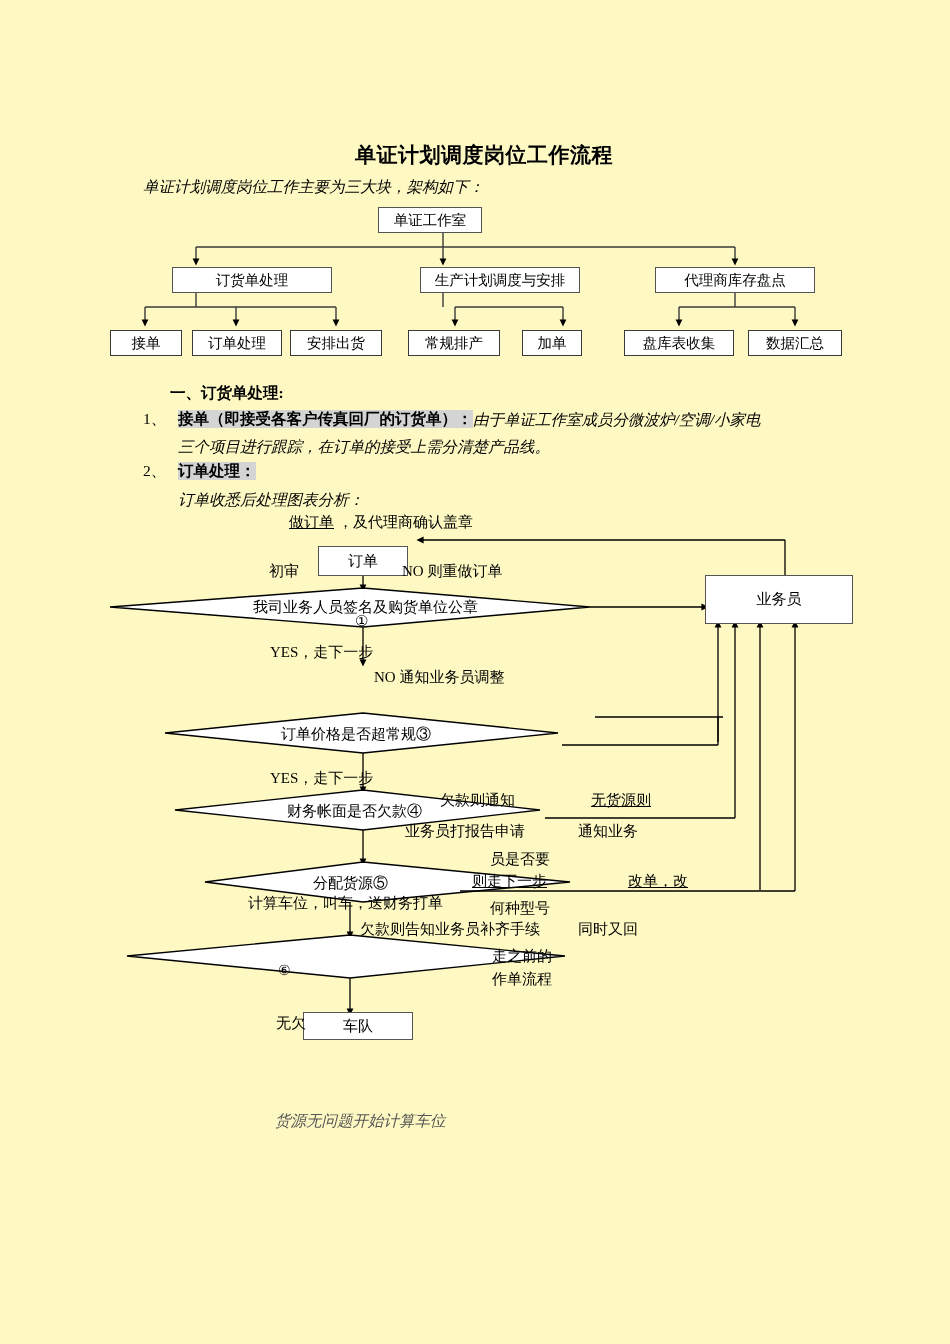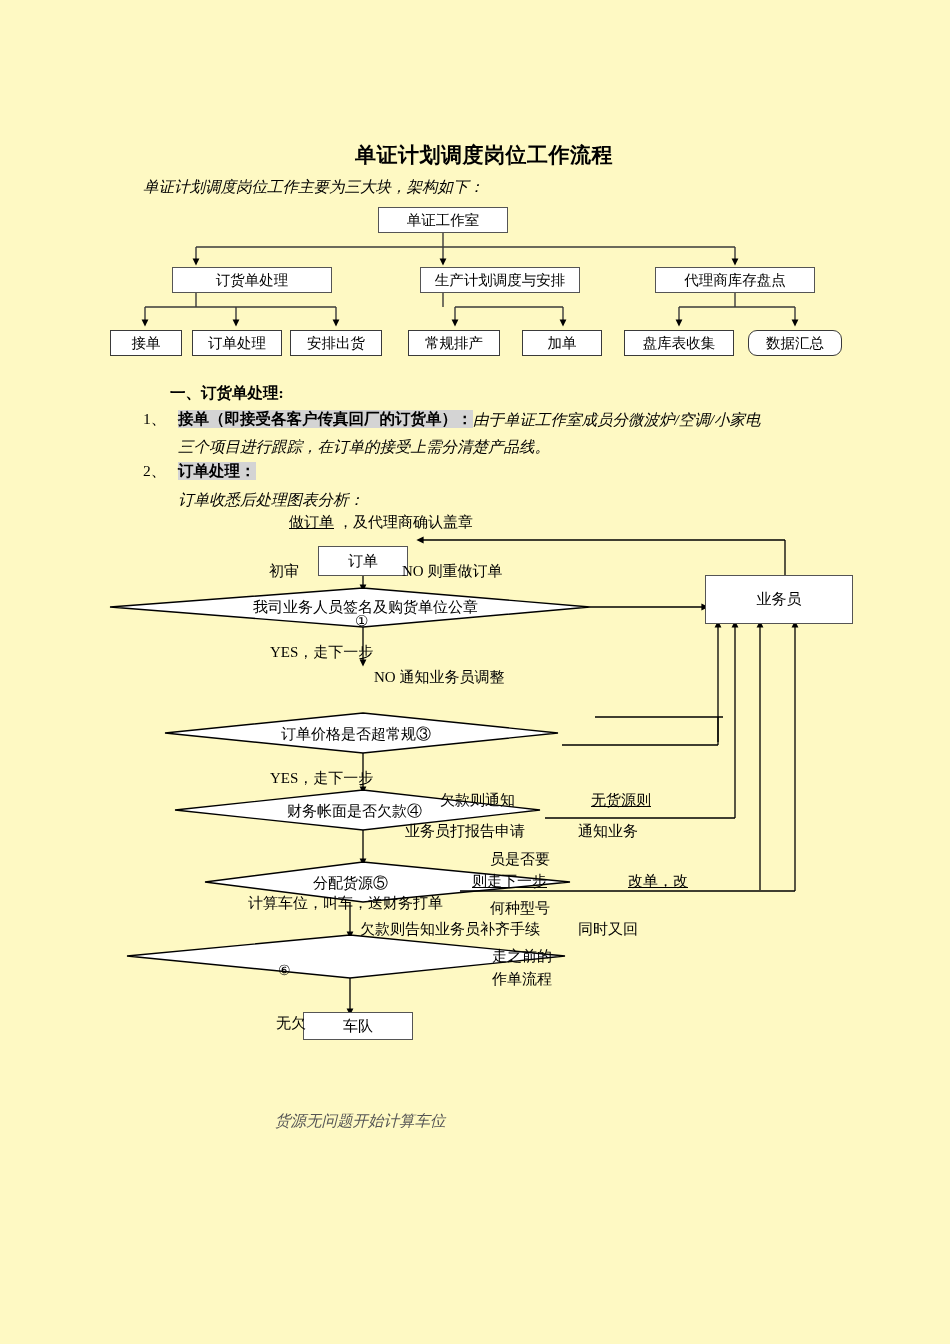--- a/index.html
+++ b/index.html
@@ -138,21 +138,21 @@
       <line x1="455" y1="307" x2="455" y2="323" marker-end="url(#arrTip)"></line>
       <line x1="563" y1="307" x2="563" y2="323" marker-end="url(#arrTip)"></line>
 
       <line x1="735" y1="292" x2="735" y2="307"></line>
       <line x1="679" y1="307" x2="795" y2="307"></line>
       <line x1="679" y1="307" x2="679" y2="323" marker-end="url(#arrTip)"></line>
       <line x1="795" y1="307" x2="795" y2="323" marker-end="url(#arrTip)"></line>
     </g>
   </svg>
 
-  <div class="obox" style="left:378px; top:207px; width:130px; height:26px;">
+  <div class="obox" style="left:378px; top:207px; width:104px; height:26px;">
     <span>单证工作室</span>
   </div>
 
   <div class="obox" style="left:172px; top:267px; width:160px; height:26px;">
     <span>订货单处理</span>
   </div>
   <div class="obox" style="left:420px; top:267px; width:160px; height:26px;">
     <span>生产计划调度与安排</span>
   </div>
   <div class="obox" style="left:655px; top:267px; width:160px; height:26px;">
@@ -165,28 +165,28 @@
   <div class="obox thin" style="left:192px; top:330px; width:90px; height:26px;">
     <span>订单处理</span>
   </div>
   <div class="obox thin" style="left:290px; top:330px; width:92px; height:26px;">
     <span>安排出货</span>
   </div>
 
   <div class="obox thin" style="left:408px; top:330px; width:92px; height:26px;">
     <span>常规排产</span>
   </div>
-  <div class="obox thin" style="left:522px; top:330px; width:80px; height:26px;">
+  <div class="obox thin" style="left:522px; top:330px; width:60px; height:26px;">
     <span>加单</span>
   </div>
 
   <div class="obox thin" style="left:624px; top:330px; width:110px; height:26px;">
     <span>盘库表收集</span>
   </div>
-  <div class="obox thin" style="left:748px; top:330px; width:94px; height:26px;border-radius:9px;">
+  <div class="obox thin" style="left:748px; top:330px; width:94px; height:26px;">
     <span>数据汇总</span>
   </div>
 
   <div class="abs body-bold" style="left:143px; top:384px;margin-left:27px;">一、订货单处理:</div>
 
   <div class="abs num-label" style="left:143px; top:410px;">1、</div>
   <div class="abs body-bold hl" style="left:178px; top:410px;">接单（即接受各客户传真回厂的订货单）：</div>
   <div class="abs body-text" style="left:473px; top:411px;">由于单证工作室成员分微波炉/空调/小家电</div>
   <div class="abs body-text" style="left:178px; top:438px;">三个项目进行跟踪，在订单的接受上需分清楚产品线。</div>
 

